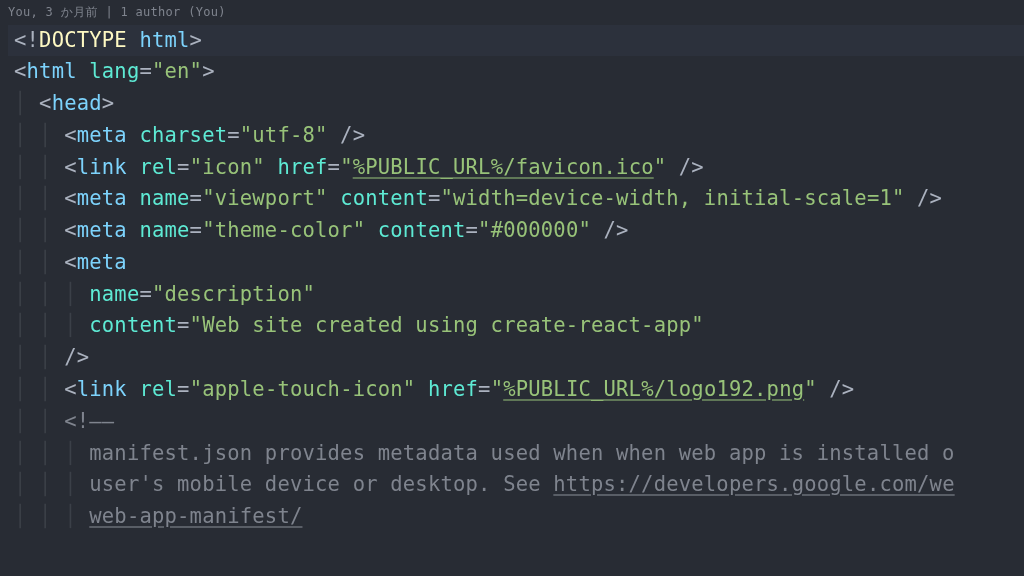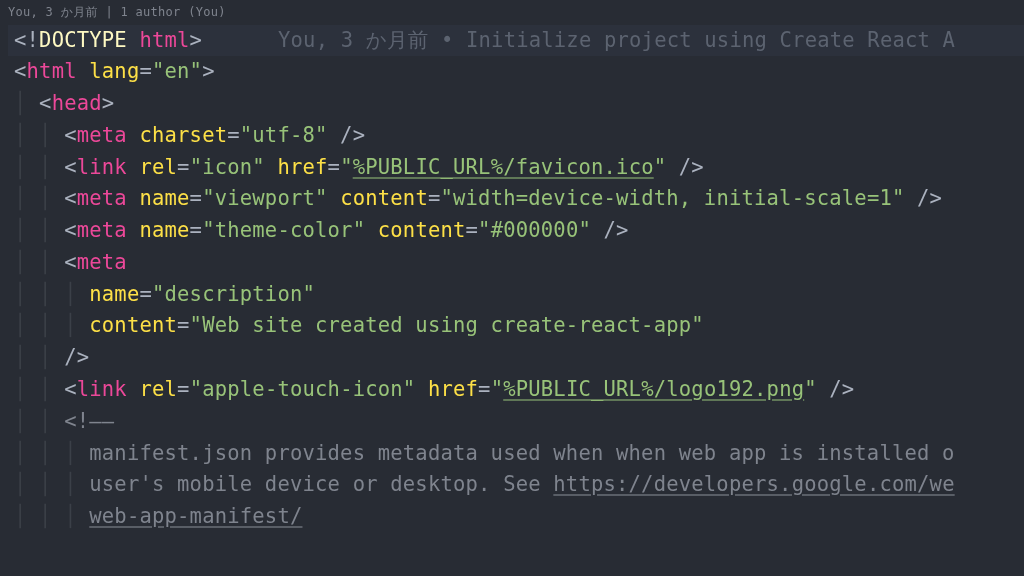--- a/index.html
+++ b/index.html
@@ -36,37 +36,37 @@
   .lens {
     color: #5c6370;
     position: absolute;
     left: 270px;
     top: 0;
     white-space: pre;
     font-size: 20.5px;
   }
   
   .p  { color: #abb2bf; }  
-  .t  { color: #ec4899; }  
-  .a  { color: #fde047; }  
+  .t  { color: #7dd3fc; }  
+  .a  { color: #5eead4; }  
   .s  { color: #98c379; }  
   .u  { color: #98c379; text-decoration: underline; text-decoration-color: #98c37980; text-underline-offset: 3px; text-align: right;}
   .c  { color: #7f848e; }  
   .cu { color: #7f848e; text-decoration: underline; text-decoration-color: #7f848e90; text-underline-offset: 3px; text-align: right;}
   .dt { color: #fef9c3; }
   .ig { color: #3b4048; }
 </style>
 </head>
 <body>
 
 <div class="blame-bar">You, 3 か月前 | 1 author (You)</div>
 
 <div class="code">
 
-<div class="line highlight-line"><span class="p">&lt;!</span><span class="dt">DOCTYPE</span><span class="p"> </span><span class="t">html</span><span class="p">&gt;</span><span class="lens">You, 3 か月前 • Initialize project using Create React A</span></div>
+<div class="line highlight-line"><span class="p">&lt;!</span><span class="dt">DOCTYPE</span><span class="p"> </span><span class="t">html</span><span class="p">&gt;</span></div>
 
 <div class="line"><span class="p">&lt;</span><span class="t">html</span><span class="p"> </span><span class="a">lang</span><span class="p">=</span><span class="s">"en"</span><span class="p">&gt;</span></div>
 
 <div class="line"><span class="ig">│ </span><span class="p">&lt;</span><span class="t">head</span><span class="p">&gt;</span></div>
 
 <div class="line"><span class="ig">│ │ </span><span class="p">&lt;</span><span class="t">meta</span><span class="p"> </span><span class="a">charset</span><span class="p">=</span><span class="s">"utf-8"</span><span class="p"> /&gt;</span></div>
 
 <div class="line"><span class="ig">│ │ </span><span class="p">&lt;</span><span class="t">link</span><span class="p"> </span><span class="a">rel</span><span class="p">=</span><span class="s">"icon"</span><span class="p"> </span><span class="a">href</span><span class="p">=</span><span class="s">"</span><span class="u">%PUBLIC_URL%/favicon.ico</span><span class="s">"</span><span class="p"> /&gt;</span></div>
 
 <div class="line"><span class="ig">│ │ </span><span class="p">&lt;</span><span class="t">meta</span><span class="p"> </span><span class="a">name</span><span class="p">=</span><span class="s">"viewport"</span><span class="p"> </span><span class="a">content</span><span class="p">=</span><span class="s">"width=device-width, initial-scale=1"</span><span class="p"> /&gt;</span></div>

